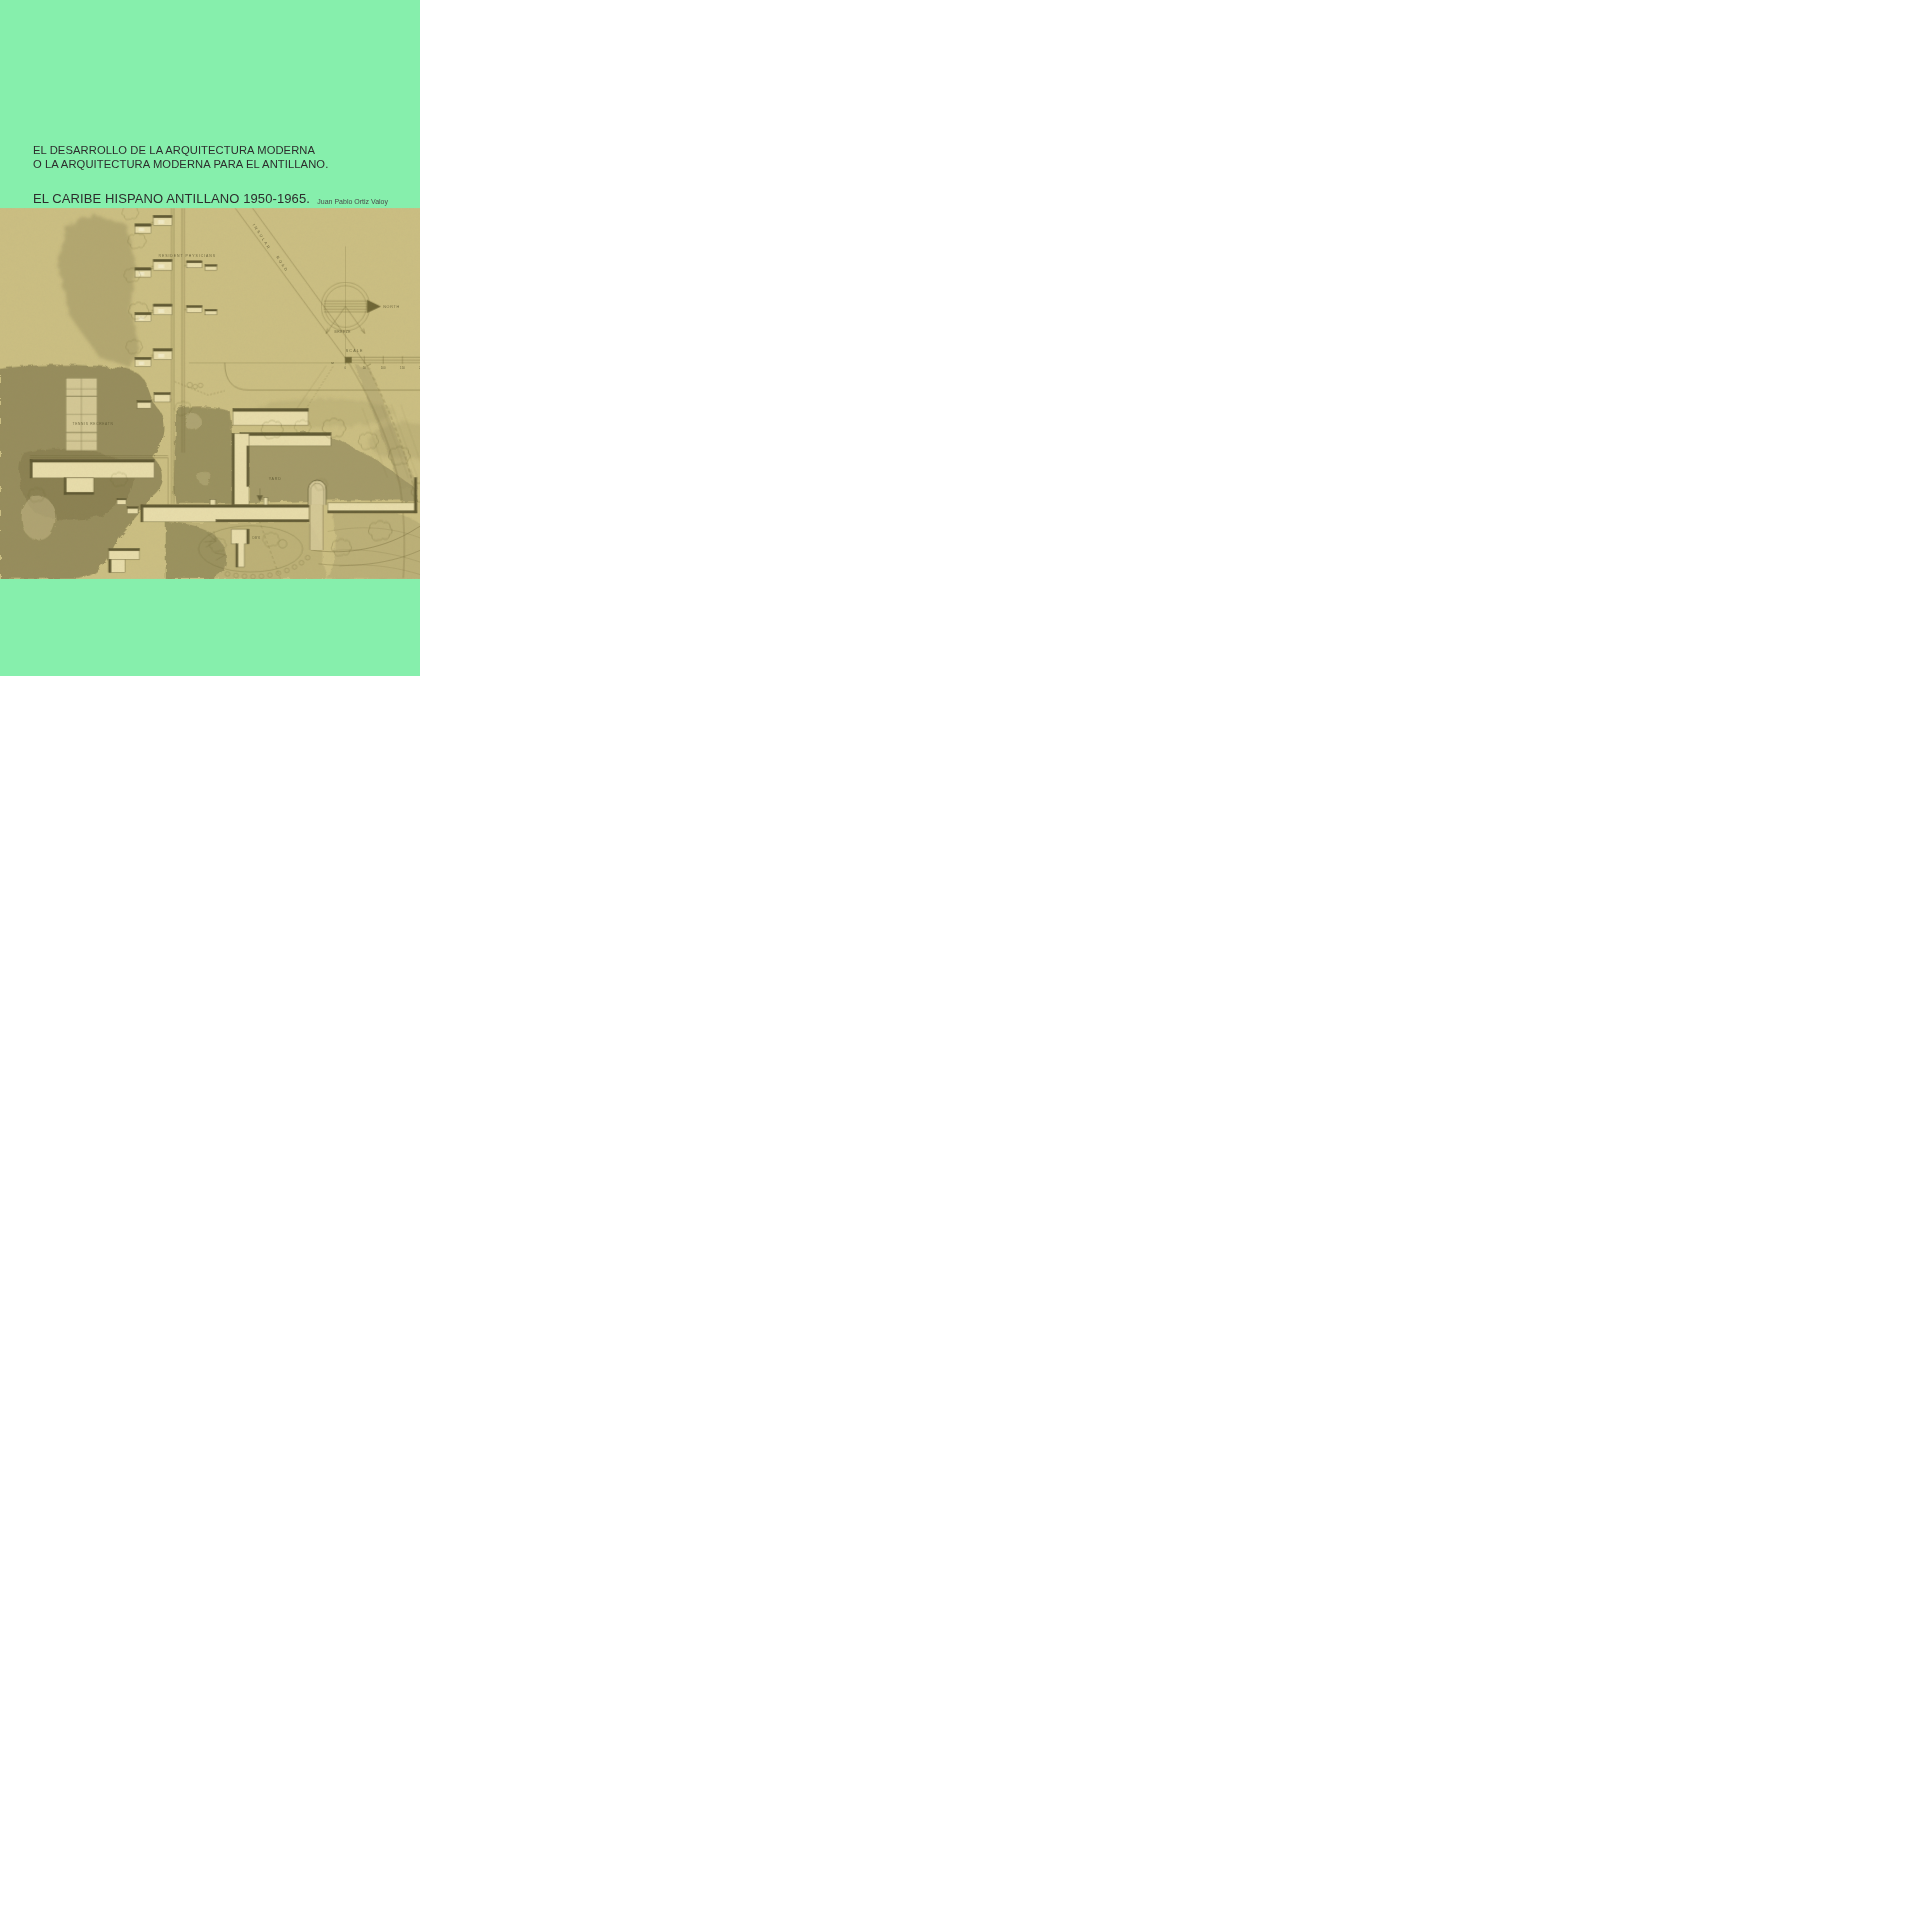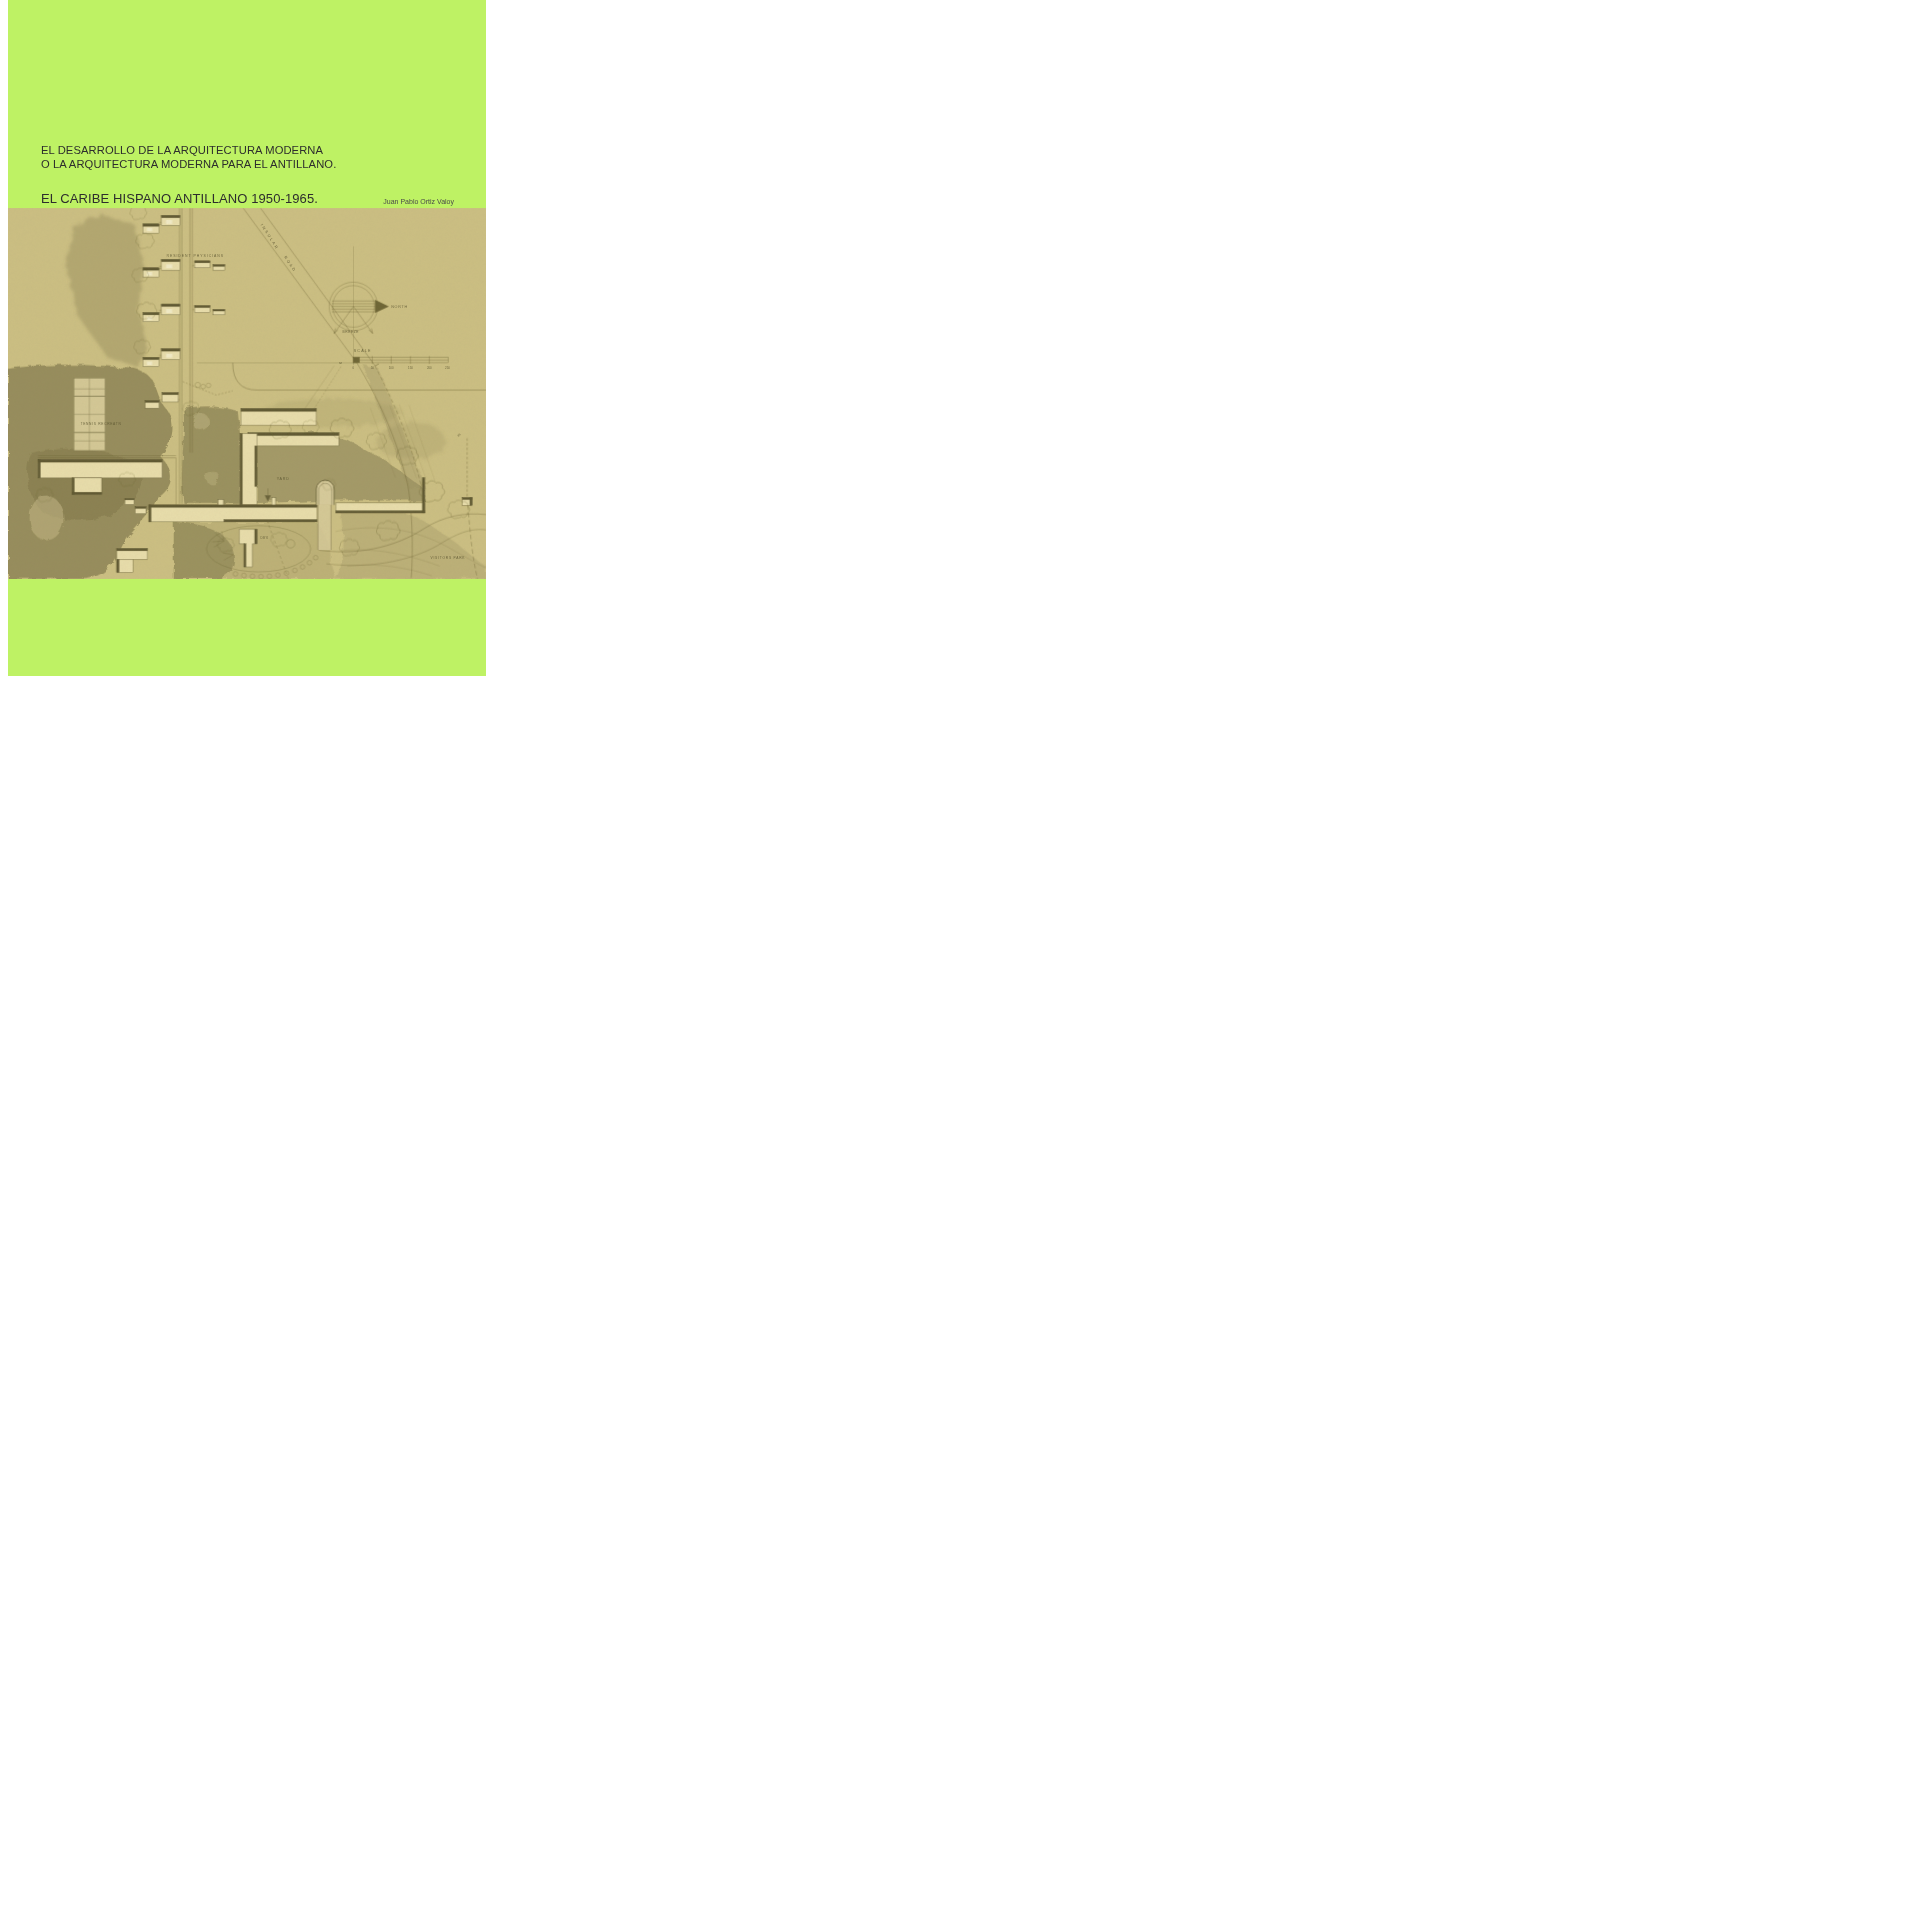--- a/index.html
+++ b/index.html
@@ -1,22 +1,21 @@
 <!DOCTYPE html>
 <html style="font-size:6.2px"><head>
 <meta charset="utf-8">
 <style>
   html,body{margin:0;padding:0;background:#ffffff;}
   .page{
     position:relative;
-    width:478px;height:676px;
-    background:#bef264;
+    width:420px;height:676px;
+    background:#86efac;
     font-family:"Liberation Sans",sans-serif;
     overflow:hidden;
-    margin-left:8px;
   }
   .title-block{
     position:absolute;left:33px;top:143px;
     color:#2d2d2d;font-size:11.2px;line-height:14.3px;
     letter-spacing:0.1px;white-space:nowrap;
   }
   .subtitle{
     position:absolute;left:33px;top:194px;
     color:#2d2d2d;font-size:13px;line-height:9.2px;
     letter-spacing:0.1px;white-space:nowrap;

